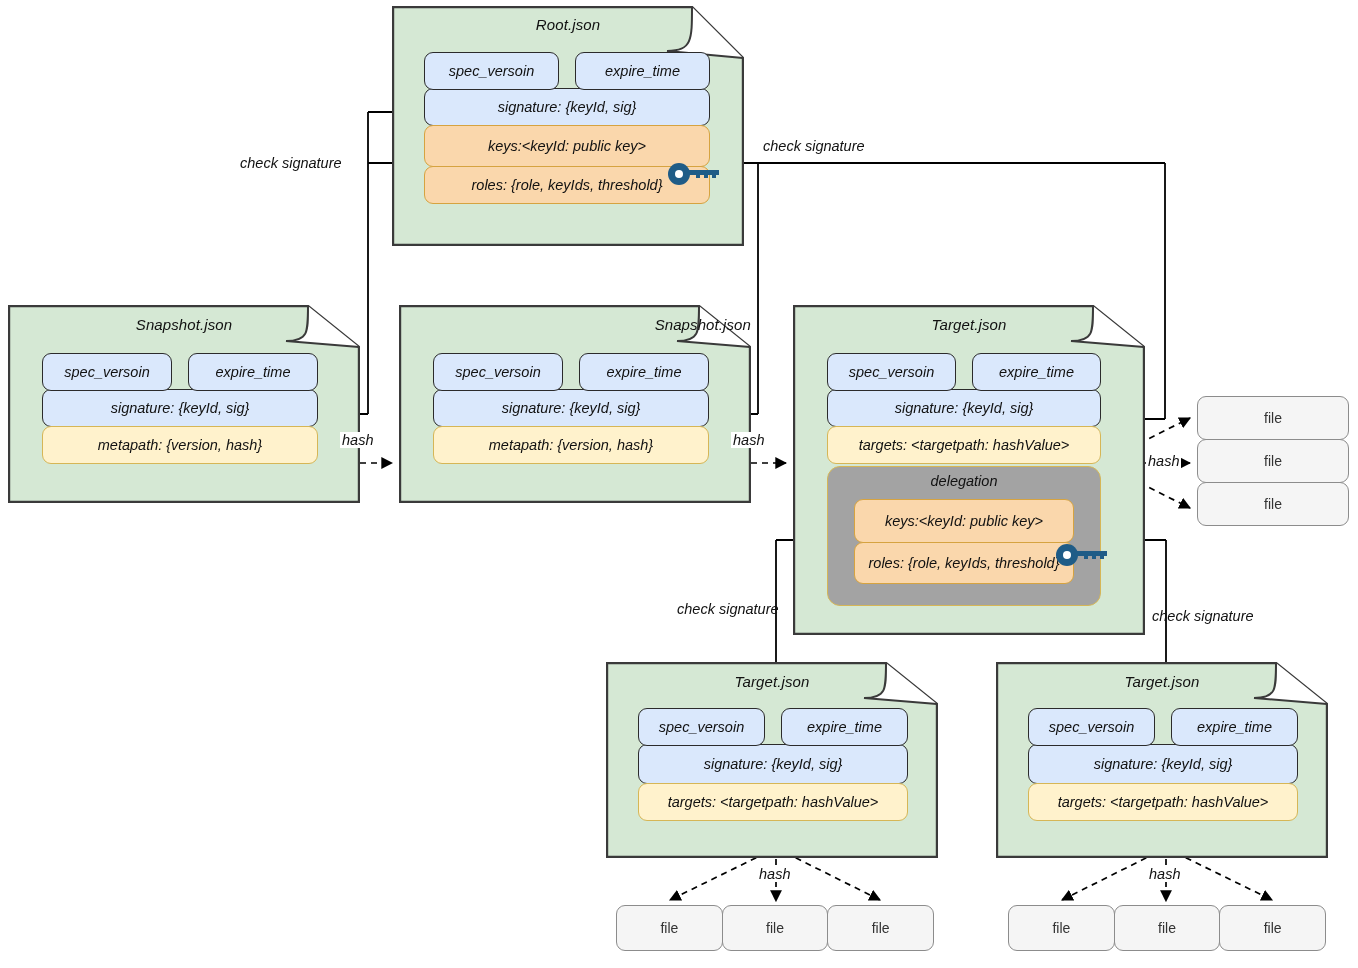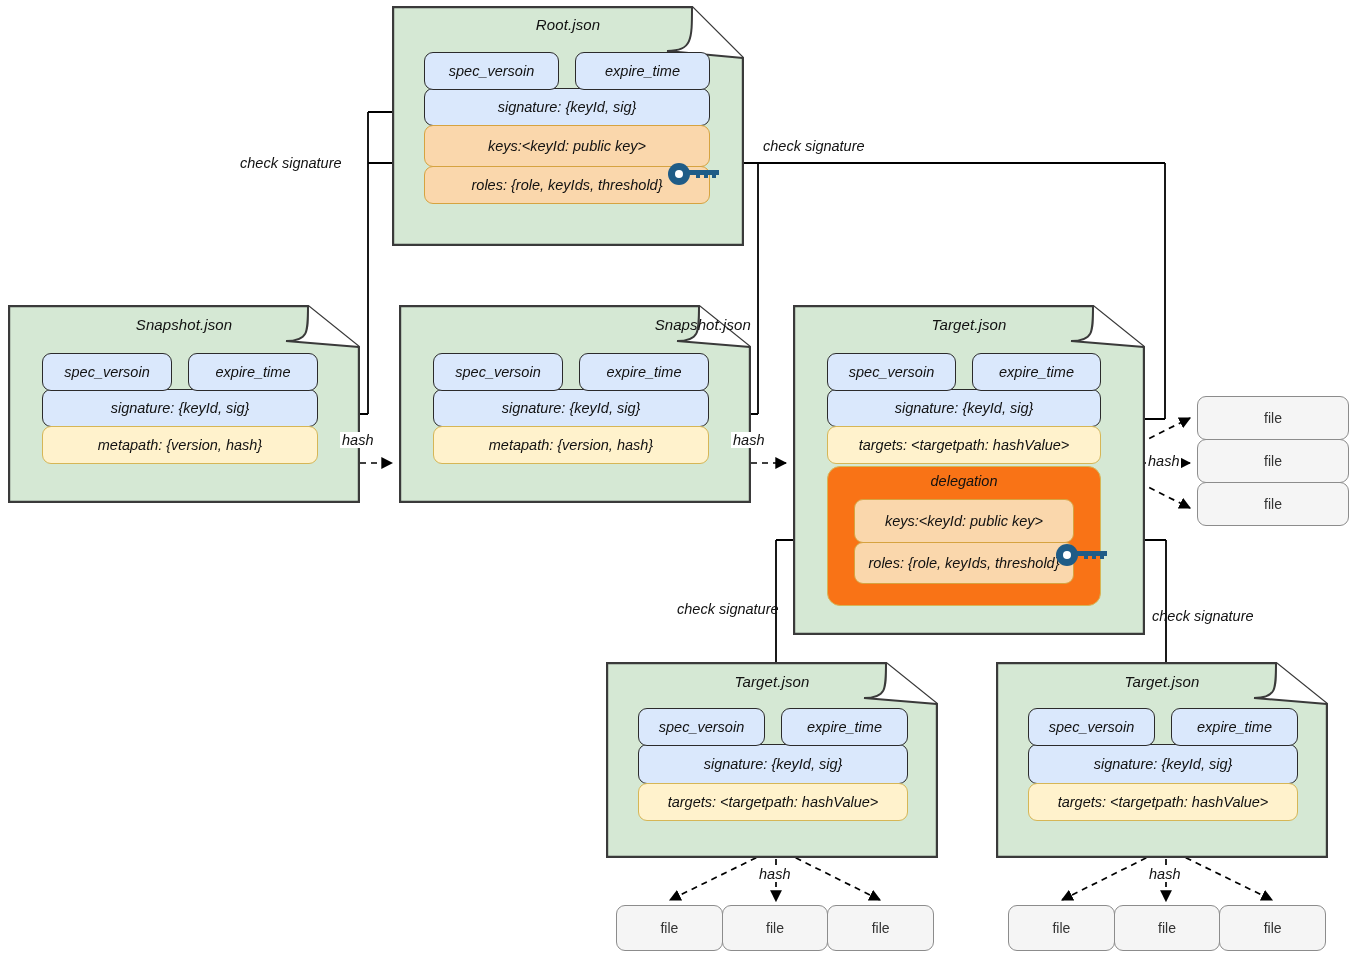--- a/index.html
+++ b/index.html
@@ -22,21 +22,21 @@
         white-space:nowrap;}
   .chip.blue{background:#dae8fc;border:1.6px solid #2b2b2b;}
   .chip.peach{background:#fad7ac;border:1.6px solid #d6a340;}
   .chip.cream{background:#fff2cc;border:1.6px solid #d6b656;}
   .chip.file{background:#f5f5f5;border:1.6px solid #8c8c8c;color:#333;font-size:14px;}
 
   .rowpair{display:flex;gap:16px;}
   .rowpair .chip{flex:1 1 0;}
 
   
-  .deleg{box-sizing:border-box;background:#f97316;border:1.6px solid #d6b656;
+  .deleg{box-sizing:border-box;background:#a3a3a3;border:1.6px solid #d6b656;
          border-radius:13px;position:relative;}
   .deleg .dtitle{text-align:center;font-size:14.5px;color:#111;padding-top:6px;}
   .deleg .dinner{position:absolute;left:26px;right:26px;}
 
   
   .keyicon{position:absolute;width:56px;height:24px;pointer-events:none;}
 
   
   .elabel{position:absolute;font-size:14.5px;color:#111;background:#ffffff;
           padding:0 2px;white-space:nowrap;font-style:italic;}

